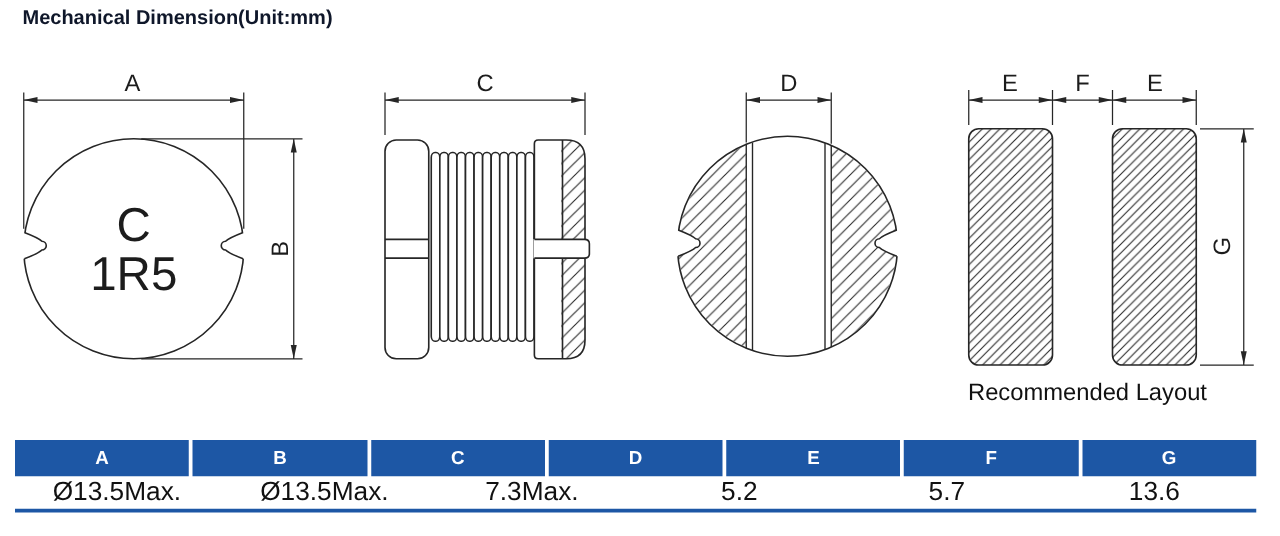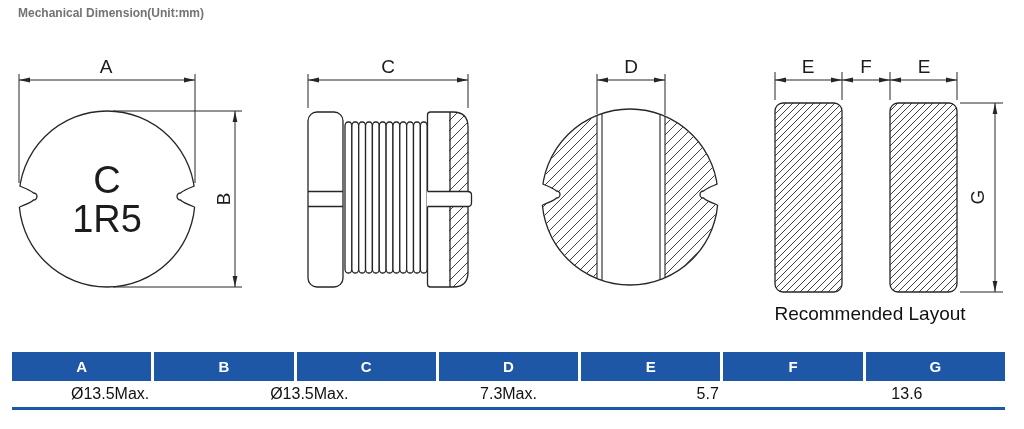--- a/index.html
+++ b/index.html
@@ -1,27 +1,27 @@
 <!DOCTYPE html>
 <html><head>
 <meta charset="utf-8">
 <style>
   html,body{margin:0;padding:0;background:#fff;}
   .page{position:relative;width:1024px;height:429px;background:#fff;font-family:"Liberation Sans",sans-serif;overflow:hidden;}
-  .title{position:absolute;left:18px;top:6px;font-size:12px;font-weight:bold;color:#737373;}
+  .title{position:absolute;left:18px;top:6px;font-size:16px;font-weight:bold;color:#0f172a;}
   svg.draw{position:absolute;left:0;top:0;}
   svg text{font-family:"Liberation Sans",sans-serif;}
   svg .lbl{font-size:19px;fill:#1c1c1c;}
   svg .mark{font-size:38px;fill:#1c1c1c;}
   svg .cap{font-size:19px;fill:#111;}
   .dimtable{position:absolute;left:12px;top:352px;width:993px;}
   .thead{display:flex;gap:3px;}
   .thead .cell{flex:1;height:29px;background:#1d57a5;color:#fff;font-weight:bold;font-size:15px;display:flex;align-items:center;justify-content:center;}
   .tbody{display:flex;gap:3px;border-bottom:3px solid #1d57a5;}
-  .tbody .cell{flex:1;height:26px;color:#111;font-size:16px;display:flex;align-items:center;justify-content:center;}
+  .tbody .cell{flex:1;height:26px;color:#111;font-size:21px;display:flex;align-items:center;justify-content:center;}
 </style>
 </head>
 <body>
 
 <div class="page">
   <div class="title">Mechanical Dimension(Unit:mm)</div>
 
   <svg class="draw" width="1024" height="345" viewBox="0 0 1024 345">
     <defs>
       <pattern id="h7" width="7" height="7" patternUnits="userSpaceOnUse">
@@ -146,17 +146,18 @@
       <div class="cell">C</div>
       <div class="cell">D</div>
       <div class="cell">E</div>
       <div class="cell">F</div>
       <div class="cell">G</div>
     </div>
     <div class="tbody">
       <div class="cell">Ø13.5Max.</div>
       <div class="cell">Ø13.5Max.</div>
       <div class="cell">7.3Max.</div>
+      <div class="cell">5.2</div>
       <div class="cell">5.7</div>
       <div class="cell">13.6</div>
     </div>
   </div>
 </div>
 
 </body></html>

